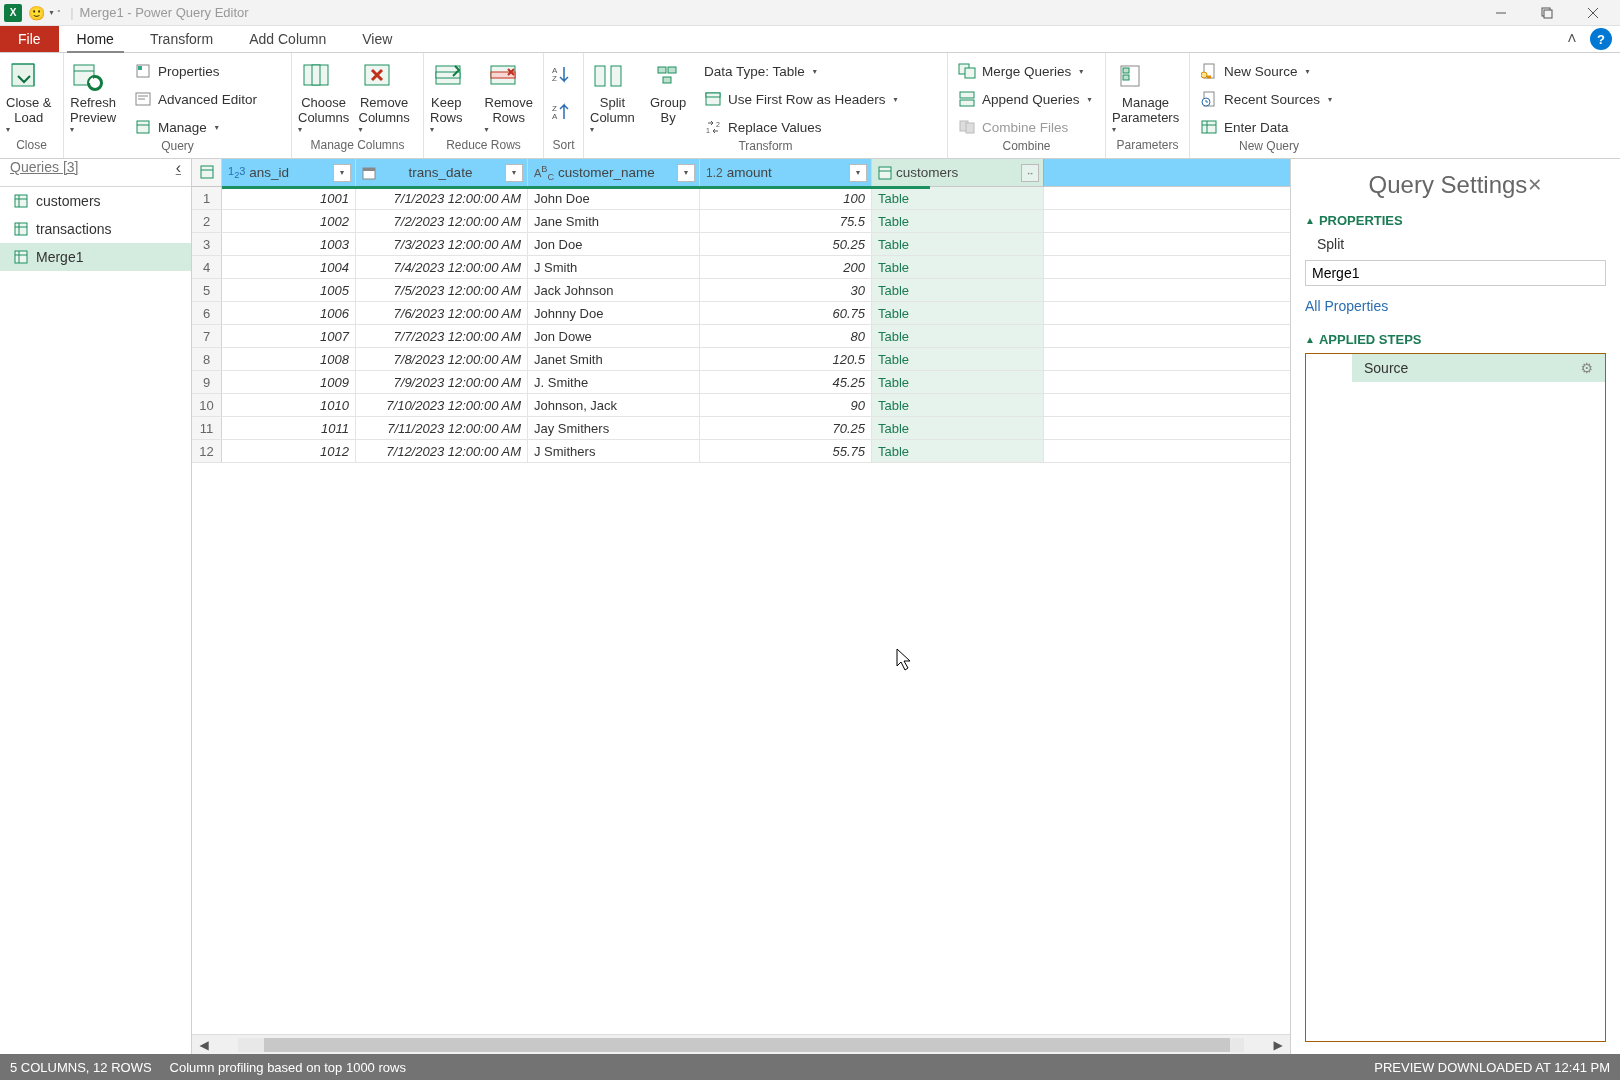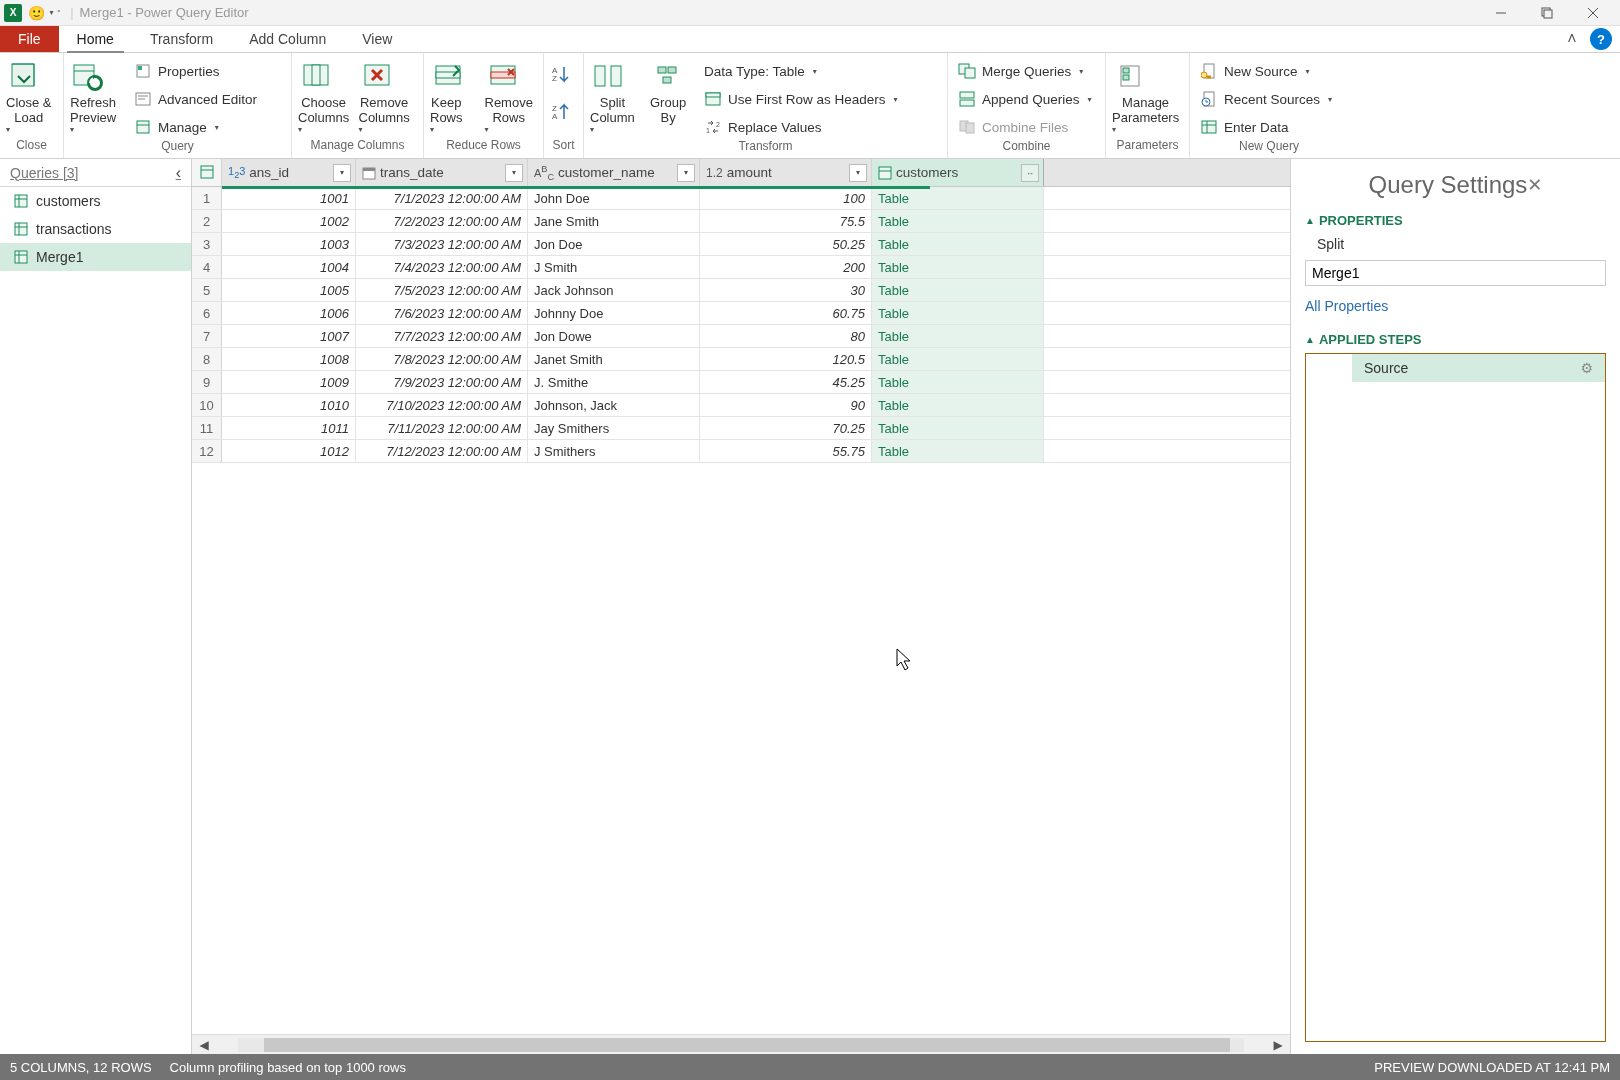--- a/index.html
+++ b/index.html
@@ -42,37 +42,37 @@
 .smallbtn.dis { color:#9a9a9a; }
 .smallbtn.dis svg * { stroke: #bbb !important; fill: #ddd !important; }
 
 svg { display:block; }
 
 
 .main { display:flex; height: calc(1080px - 26px - 27px - 106px - 26px); }
 
 
 .qpane { width: 192px; border-right: 1px solid #d0d0d0; background:#fff; display:flex; flex-direction:column;}
-.qpane .hdr { height: 28px; display:flex; align-items:center; padding: 0 10px; border-bottom: 1px solid #d8d8d8; color:#777; font-size: 14px; text-decoration: underline; justify-content:space-between;}
+.qpane .hdr { height: 28px; display:flex; align-items:flex-start; padding: 0 10px; border-bottom: 1px solid #d8d8d8; color:#777; font-size: 14px; text-decoration: underline; justify-content:space-between;}
 .qpane .hdr .chev { color:#444; font-size:16px; text-decoration:none;}
 .qpane .item { height: 28px; display:flex; align-items:center; gap:8px; padding: 0 14px; font-size: 14px; color:#333;}
 .qpane .item.sel { background: #d4ecdf; }
 .qpane .tico { width:14px; height:14px; }
 
 
 .grid { flex:1; display:flex; flex-direction:column; overflow:hidden; background:#fff; position:relative;}
-.ghead { height: 28px; display:flex; border-bottom: 1px solid #c8c8c8; background:#e5e5e5; font-size: 13.5px; color:#444;}
+.ghead { height: 28px; display:flex; border-bottom: 1px solid #c8c8c8; background:#7dd3fc; font-size: 13.5px; color:#444;}
 .ghead .rownumh { width: 30px; border-right:1px solid #d4d4d4; background:#f5f5f5;}
 .gcol { display:flex; align-items:center; border-right: 1px solid #d4d4d4; position:relative; padding-left: 6px; gap:4px;}
 .gcol .name { flex:1; }
 .gcol .filt { width: 18px; height: 18px; border:1px solid #bbb; background:#fff; display:flex; align-items:center; justify-content:center; font-size:8px; color:#555; margin-right:4px;}
 .gcol.last { background: #d4ecdf; }
 .ghead::after {  content:""; position:absolute; top:27px; left:30px; right:360px; height:3px; background: #1a8f5f; z-index:1;}
 
-.c1 { width: 134px; } .c2 { width: 172px; } .c3 { width: 172px; } .c4 { width: 172px; }
+.c1 { width: 134px; } .c2 { width: 172px; text-align: center; } .c3 { width: 172px; } .c4 { width: 172px; }
 .c5 { width: 172px; border-right: 1px solid #aab; }
 
 .grow { height: 23px; display:flex; font-size: 13px; color:#333; border-bottom: 1px solid #e4e4e4;}
 .grow .rn { width: 30px; display:flex; align-items:center; justify-content:center; background:#f5f5f5; border-right:1px solid #d4d4d4; color:#666;}
 .gc { display:flex; align-items:center; border-right:1px solid #e4e4e4; padding: 0 6px; overflow:hidden;}
 .gc.num { justify-content:flex-end; font-style: italic; }
 .gc.last { background: #e6f3ec; color: #1a7a52; }
 
 
 .hscroll { position:absolute; bottom:0; left:0; right:0; height:20px; background:#f0f0f0; display:flex; align-items:center; border-top:1px solid #ddd;}

